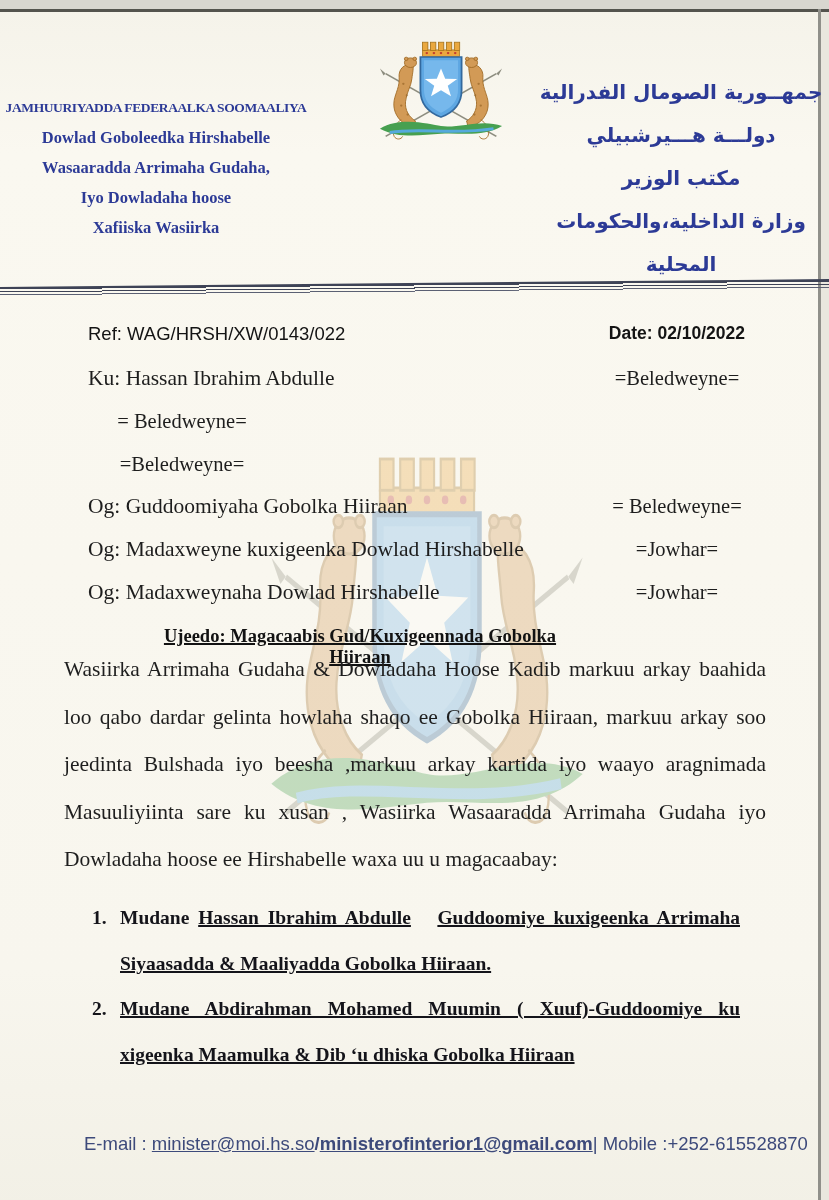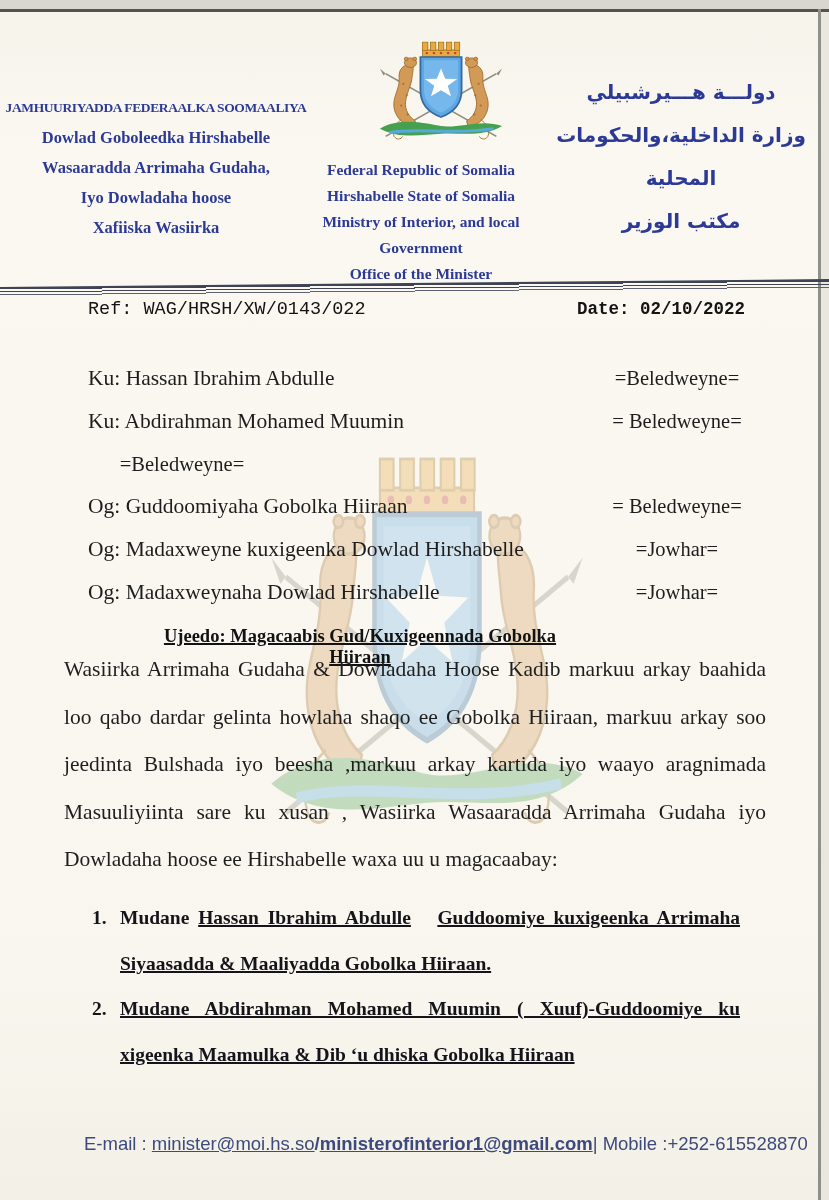--- a/index.html
+++ b/index.html
@@ -24,22 +24,22 @@
 
   .header-arabic{position:absolute;left:538px;top:62px;width:286px;text-align:center;direction:rtl;
     color:#2c3a96;font-weight:bold;font-size:20px;line-height:43px;font-family:"DejaVu Sans",sans-serif;}
 
   .rule{position:absolute;left:-6px;right:-6px;top:274px;height:9px;transform:rotate(-0.55deg);
     background:linear-gradient(180deg,#3e4356 0,#3e4356 2.5px,transparent 2.5px,transparent 4.5px,
     #3e4356 4.5px,#3e4356 5.5px,transparent 5.5px,transparent 7.5px,#5b6073 7.5px,#5b6073 8.5px,transparent 8.5px);}
 
   .watermark{position:absolute;left:246px;top:438px;width:362px;height:428px;opacity:0.30;}
 
-  .ref-row{position:absolute;left:88px;right:84px;top:290px;display:flex;justify-content:space-between;
-    font-family:Liberation Mono, monospace;font-size:18.5px;color:#141414;}
+  .ref-row{position:absolute;left:88px;right:84px;top:314px;display:flex;justify-content:space-between;
+    font-family:Liberation Sans, sans-serif;font-size:18.5px;color:#141414;}
   .ref-row .date{font-weight:bold;font-size:17.5px;}
 
   .recipients{position:absolute;left:88px;right:58px;top:348px;}
   .recipient-row{display:flex;justify-content:space-between;align-items:flex-start;line-height:42.8px;height:42.8px;gap:46px;}
   .recipient-name{font-size:21.5px;}
   .recipient-place{font-size:20.5px;width:188px;text-align:center;flex:none;}
 
   .subject{position:absolute;left:160px;top:617px;width:400px;text-align:center;font-weight:bold;
     font-size:18.5px;text-decoration:underline;text-decoration-thickness:1.5px;color:#121212;}
 
@@ -172,47 +172,41 @@
           <circle cx="120" cy="22" r="1.8"></circle>
       </g>
       <path d="M71,28 L129,28 L129,80 Q129,110 100,122 Q71,110 71,80 Z" fill="#5ea7e2" stroke="#33699e" stroke-width="2.5"></path>
       <path d="M76,33 L124,33 L124,79 Q124,104 100,115 Q76,104 76,79 Z" fill="#76b8ec"></path>
       <polygon points="100,46 105.9,61.9 122.8,62.6 109.5,73.1 114.1,89.4 100,80 85.9,89.4 90.5,73.1 77.2,62.6 94.1,61.9" fill="#ffffff"></polygon>
       <path d="M14,140 C45,120 85,134 100,136 C125,140 158,124 186,136 C160,154 128,146 100,148 C72,150 40,156 14,140 Z" fill="#47a050"></path>
       <path d="M28,146 C66,138 120,150 174,140" stroke="#55a9dc" stroke-width="4.5" fill="none"></path>
     </svg>
   </div>
 
-  <div class="header-english">
-    <div>Federal Republic of Somalia</div>
-    <div>Hirshabelle State of Somalia</div>
-    <div>Ministry of Interior, and local Government</div>
-    <div>Office of the Minister</div>
-  </div>
 
   <div class="header-arabic">
+    <div>جمهــورية الصومال الفدرالية</div>
     <div>دولـــة هـــيرشبيلي</div>
+    <div>مكتب الوزير</div>
     <div>وزارة الداخلية،والحكومات المحلية</div>
-    <div>مكتب الوزير</div>
   </div>
 
   <div class="rule"></div>
 
   <div class="ref-row">
     <span>Ref: WAG/HRSH/XW/0143/022</span>
     <span class="date">Date: 02/10/2022</span>
   </div>
 
   <div class="recipients">
     <div class="recipient-row">
       <span class="recipient-name">Ku: Hassan Ibrahim Abdulle</span>
       <span class="recipient-place">=Beledweyne=</span>
     </div>
     <div class="recipient-row">
-      <span class="recipient-name">Ku: Abdirahman Mohamed Muumin</span>
       <span class="recipient-place">= Beledweyne=</span>
     </div>
     <div class="recipient-row">
       <span class="recipient-place">=Beledweyne=</span>
     </div>
     <div class="recipient-row">
       <span class="recipient-name">Og: Guddoomiyaha Gobolka Hiiraan</span>
       <span class="recipient-place">= Beledweyne=</span>
     </div>
     <div class="recipient-row">

